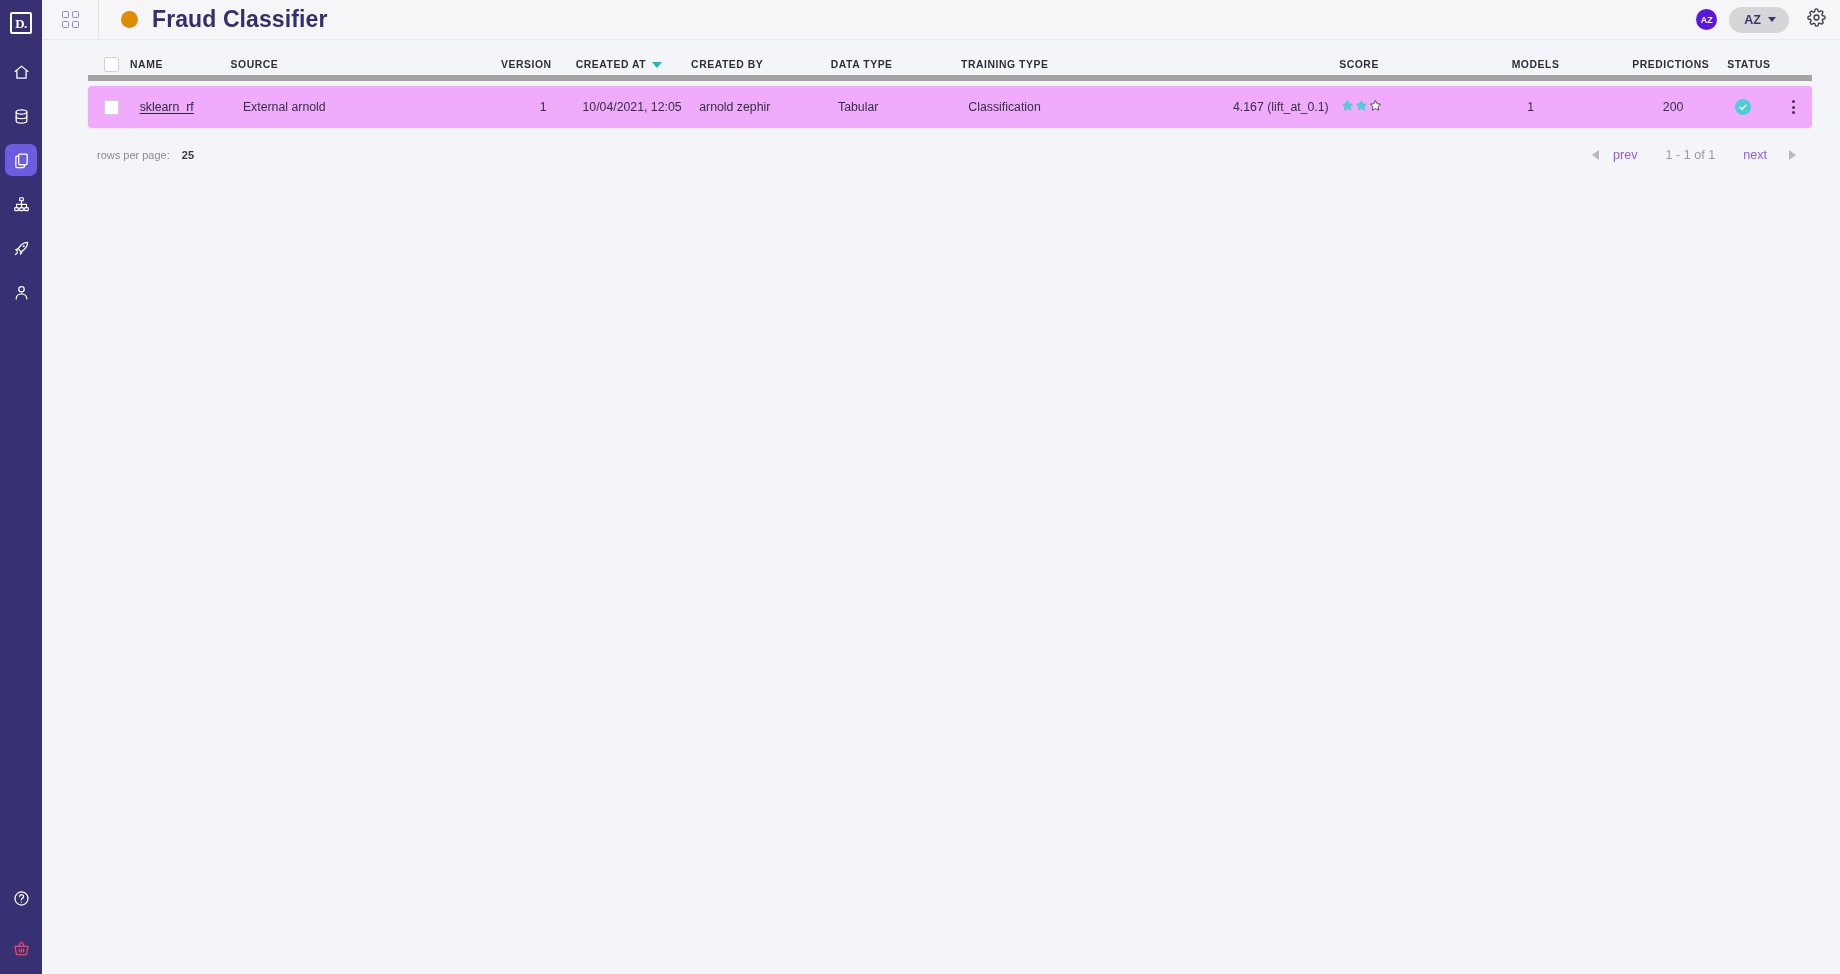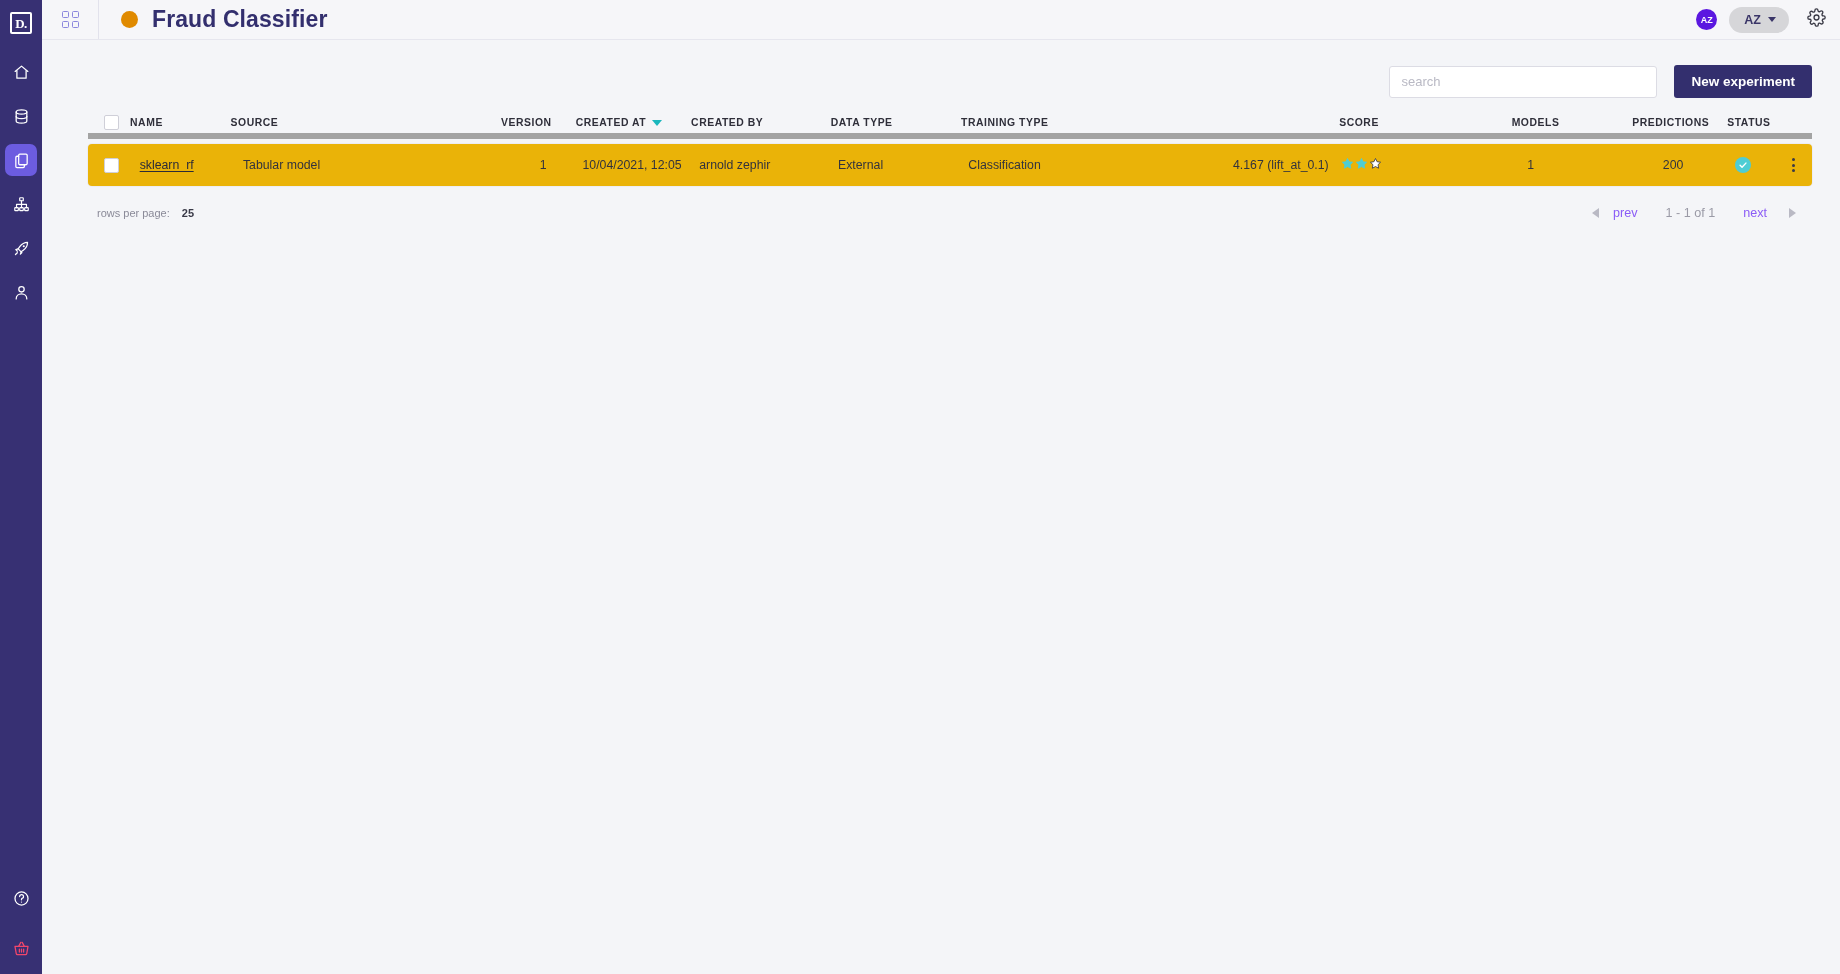--- a/index.html
+++ b/index.html
@@ -266,21 +266,21 @@
     color: #2f2f3a;
     letter-spacing: 0.55px;
     text-transform: uppercase;
     display: flex;
     align-items: center;
     cursor: pointer;
   }
 
   .t-body-row {
     height: 42px;
-    background: #eab308;
+    background: #f0abfc;
     border-radius: 4px;
     margin-top: 5px;
     box-shadow: 0 0 0 1px #ededf2;
     gap: 12px;
   }
   .t-body-row .cell {
     font-size: 12.3px;
     color: #33333d;
     display: flex;
     align-items: center;
@@ -544,24 +544,20 @@
               <path d="M19.4 15a1.6 1.6 0 0 0 .32 1.77l.06.06a1.95 1.95 0 1 1-2.76 2.76l-.06-.06a1.6 1.6 0 0 0-1.77-.32 1.6 1.6 0 0 0-.97 1.47V21a1.95 1.95 0 1 1-3.9 0v-.1a1.6 1.6 0 0 0-1.05-1.47 1.6 1.6 0 0 0-1.77.32l-.06.06a1.95 1.95 0 1 1-2.76-2.76l.06-.06a1.6 1.6 0 0 0 .32-1.77 1.6 1.6 0 0 0-1.47-.97H3a1.95 1.95 0 1 1 0-3.9h.1a1.6 1.6 0 0 0 1.47-1.05 1.6 1.6 0 0 0-.32-1.77l-.06-.06a1.95 1.95 0 1 1 2.76-2.76l.06.06a1.6 1.6 0 0 0 1.77.32H9a1.6 1.6 0 0 0 .97-1.47V3a1.95 1.95 0 1 1 3.9 0v.1a1.6 1.6 0 0 0 .97 1.47 1.6 1.6 0 0 0 1.77-.32l.06-.06a1.95 1.95 0 1 1 2.76 2.76l-.06.06a1.6 1.6 0 0 0-.32 1.77V9a1.6 1.6 0 0 0 1.47.97H21a1.95 1.95 0 1 1 0 3.9h-.1a1.6 1.6 0 0 0-1.47.97z"></path>
             </svg>
           </span>
         </div>
       </div>
 
     </header>
 
     <div class="content">
 
-      <div class="toolbar">
-        <input class="search-input" type="text" placeholder="search" style="">
-        <button class="new-exp-btn">New experiment</button>
-      </div>
 
       <div class="table-wrap">
 
         <div class="t-row t-head">
           <div class="cell c-check">
             <span class="chk"></span>
           </div>
           <div class="cell c-name">NAME</div>
           <div class="cell c-source">SOURCE</div>
           <div class="cell c-version">VERSION</div>
@@ -579,25 +575,25 @@
           <div class="cell c-menu"></div>
         </div>
 
         <div class="t-row t-body-row">
           <div class="cell c-check">
             <span class="chk"></span>
           </div>
           <div class="cell c-name">
             <span class="name-link">sklearn_rf</span>
           </div>
-          <div class="cell c-source">Tabular model</div>
+          <div class="cell c-source">External arnold</div>
           <div class="cell c-version">1</div>
           <div class="cell c-created">10/04/2021, 12:05</div>
           <div class="cell c-by">arnold zephir</div>
-          <div class="cell c-dtype">External</div>
+          <div class="cell c-dtype">Tabular</div>
           <div class="cell c-ttype">Classification</div>
           <div class="cell c-score">
             <span class="score-val">4.167 (lift_at_0.1)</span>
             <span class="stars">
               <span>
                 <svg width="13" height="13" viewBox="0 0 24 24" fill="#4ecdd4" stroke="#4ecdd4" stroke-width="1.6" stroke-linejoin="round">
                   <path d="M12 2.8l2.9 5.9 6.5.95-4.7 4.58 1.1 6.47L12 17.64l-5.8 3.06 1.1-6.47L2.6 9.65l6.5-.95z"></path>
                 </svg>
               </span>
               <span>

